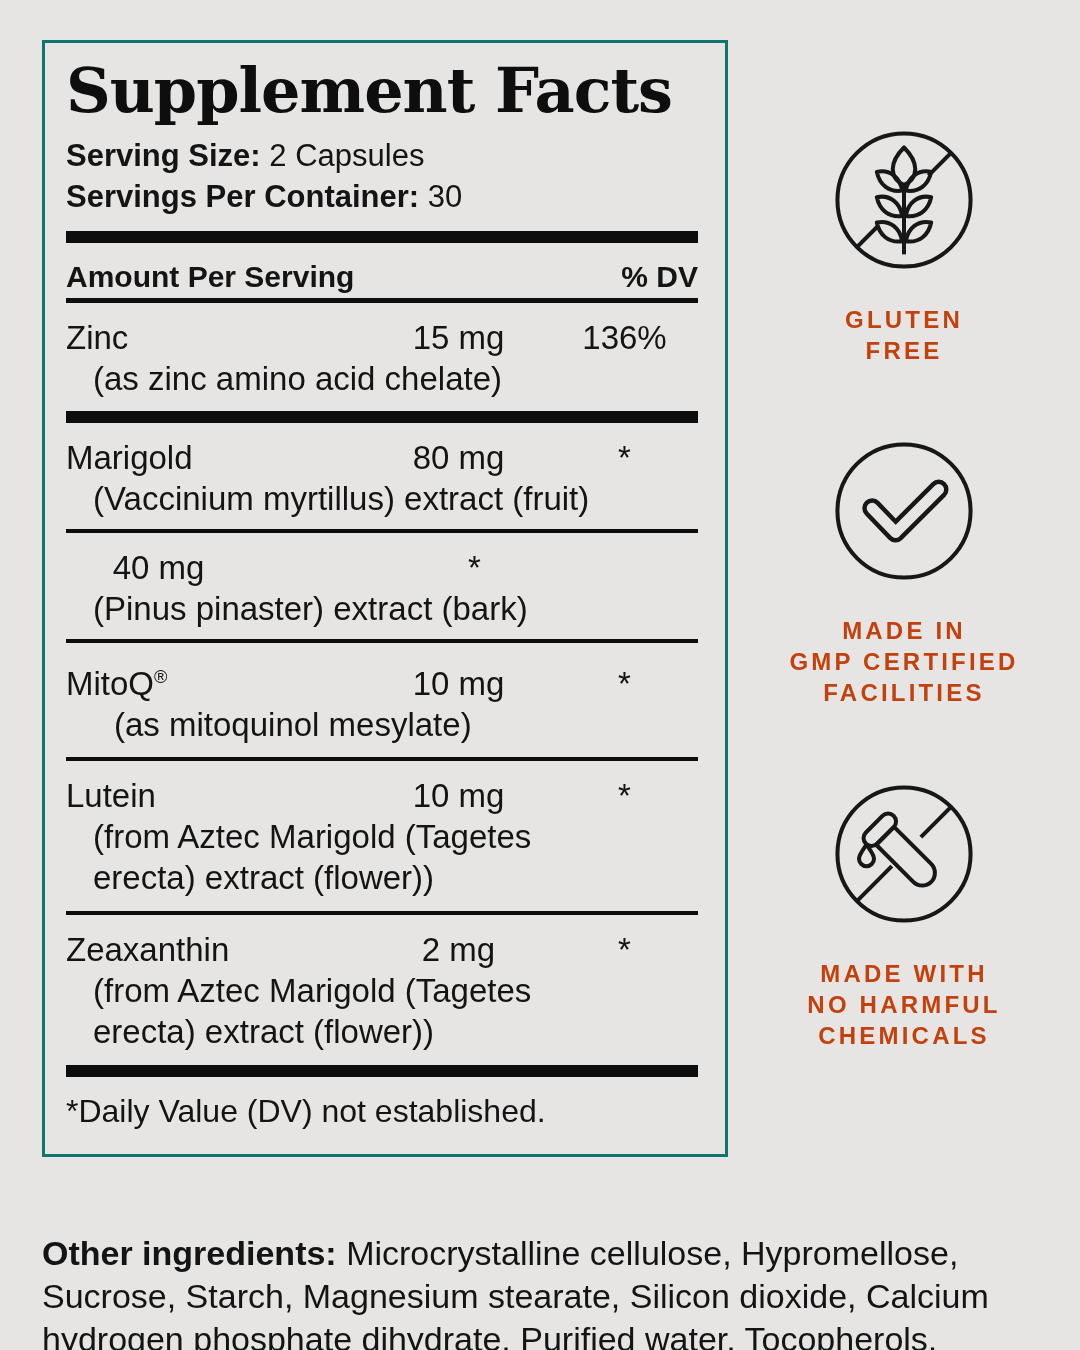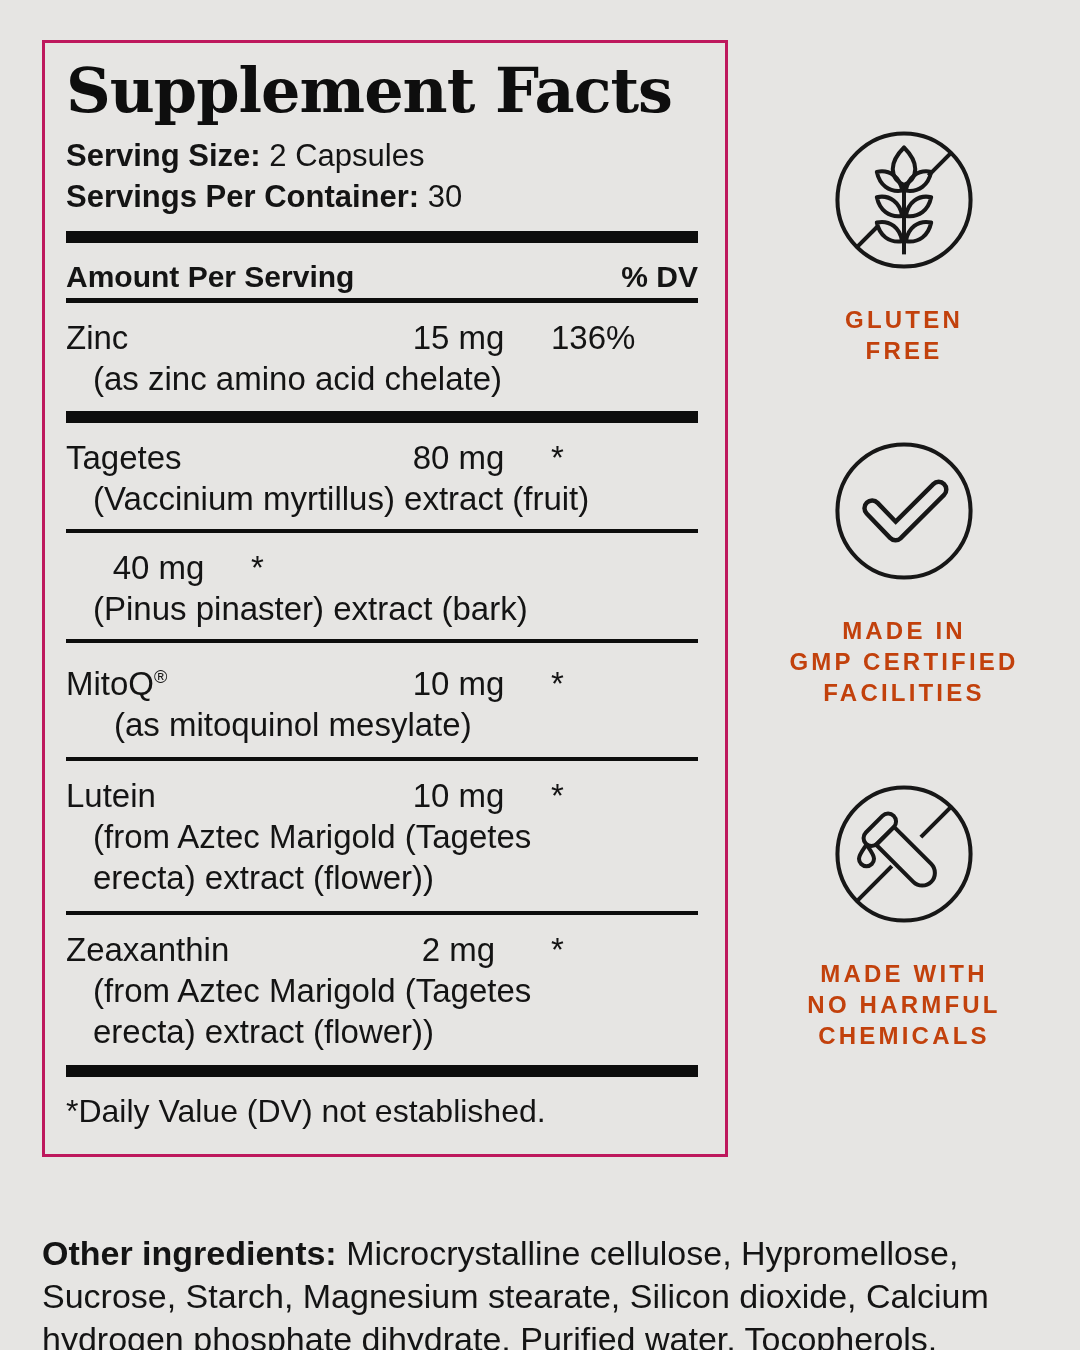--- a/index.html
+++ b/index.html
@@ -8,21 +8,21 @@
     width:1080px;height:1350px;
     background:#e6e5e3;
     font-family:"Liberation Sans",sans-serif;
     color:#141414;
     overflow:hidden;
   }
   
   .label-box{
     position:absolute;left:42px;top:40px;
     width:686px;height:1117px;
-    border:3px solid #be185d;
+    border:3px solid #0f766e;
     box-sizing:border-box;
     padding:12px 27px 0 21px;
     overflow:hidden;
     background:#e6e5e3;
   }
   .sf-title{
     font-family:"DejaVu Serif",serif;
     font-weight:700;
     font-size:62px;line-height:68px;
     letter-spacing:-1px;
@@ -42,21 +42,21 @@
     font-weight:700;font-size:30px;
     padding:17px 0 4px;
   }
   .row{padding:14px 0 12px;font-size:33px;line-height:41px;}
   .row.tight{padding-bottom:10px;}
   .row.tall{padding-bottom:13px;}
   .row-main{display:flex;align-items:baseline;}
   .ing-name{flex:0 0 300px;white-space:nowrap;}
   .ing-name sup{font-size:0.55em;}
   .ing-amt{flex:0 0 185px;text-align:center;}
-  .ing-dv{flex:1 1 auto;text-align:left;}
+  .ing-dv{flex:1 1 auto;text-align:center;}
   .desc{padding-left:27px;white-space:pre-line;}
   .desc-extra{padding-left:48px;}
   .footnote{padding:14px 0 0;font-size:32px;line-height:41px;}
   
   .badge{
     position:absolute;left:779px;width:250px;
     display:flex;flex-direction:column;align-items:center;
   }
   .badge-1{top:125px;}
   .badge-2{top:436px;}
@@ -107,21 +107,21 @@
       <span class="ing-name">Zinc</span>
       <span class="ing-amt">15 mg</span>
       <span class="ing-dv">136%</span>
     </div>
     <div class="desc">(as zinc amino acid chelate)</div>
   </div>
   <div class="bar"></div>
 
   <div class="row tight">
     <div class="row-main">
-      <span class="ing-name">Tagetes</span>
+      <span class="ing-name">Marigold</span>
       <span class="ing-amt">80 mg</span>
       <span class="ing-dv">*</span>
     </div>
     <div class="desc">(Vaccinium myrtillus) extract (fruit)</div>
   </div>
   <div class="rule"></div>
 
   <div class="row tight">
     <div class="row-main">
       <span class="ing-amt">40 mg</span>

